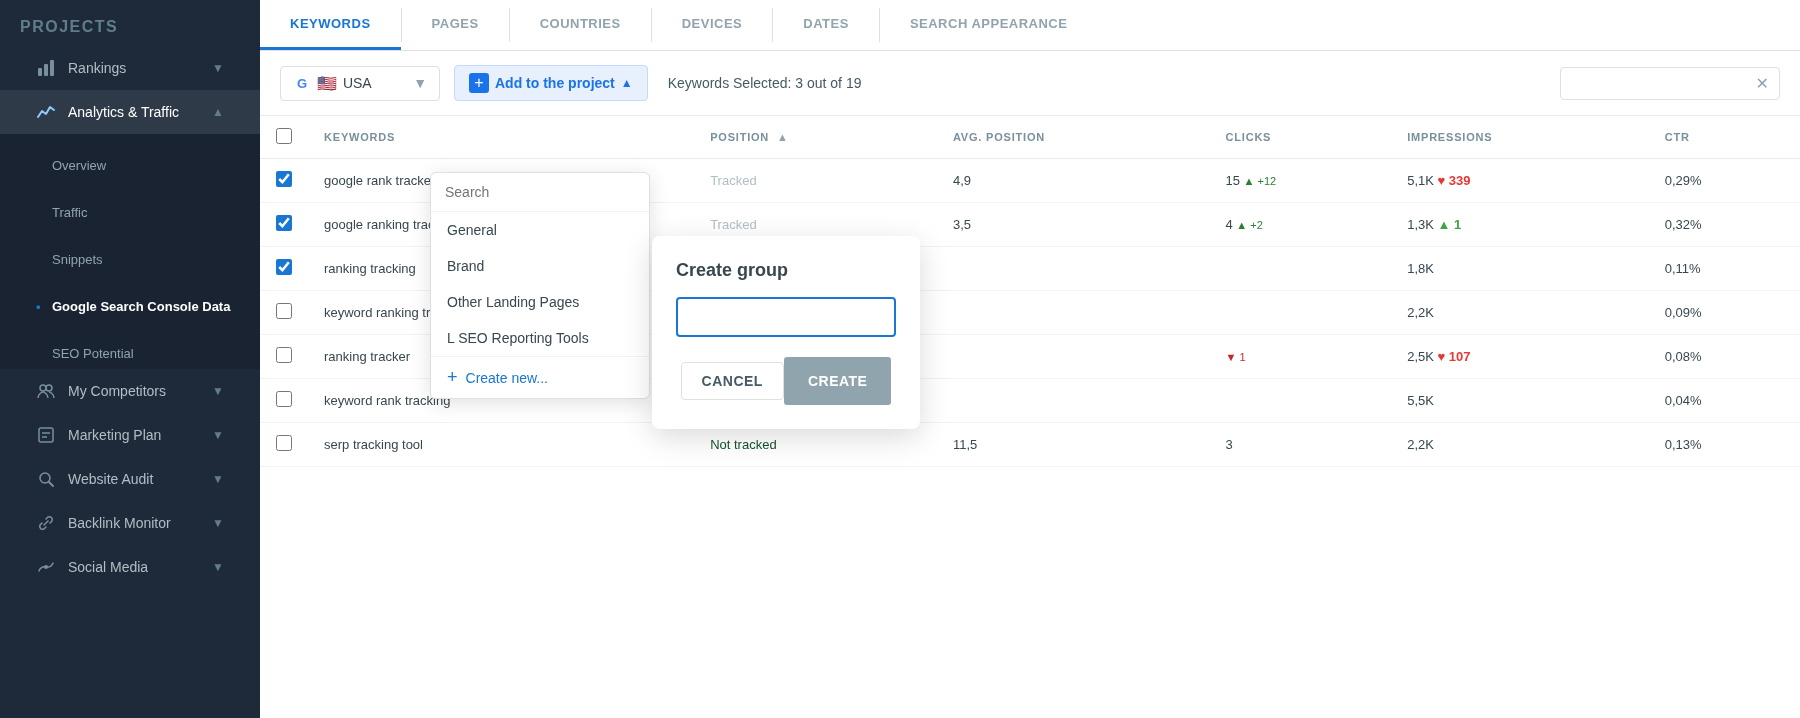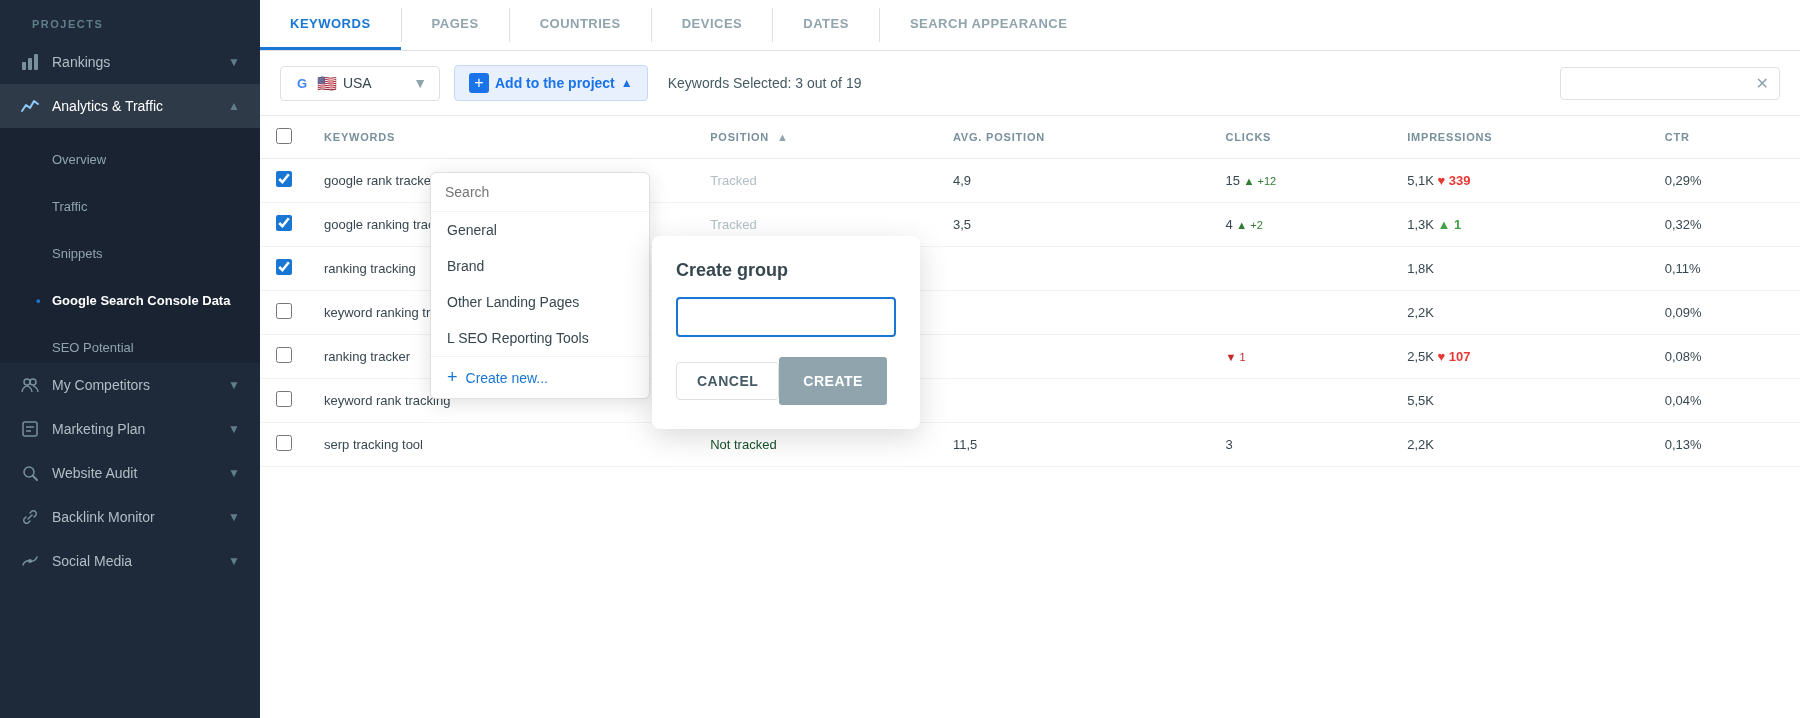--- a/index.html
+++ b/index.html
@@ -10,30 +10,30 @@
       width: 260px;
       min-width: 260px;
       background: #1e2a3a;
       color: #b0bec5;
       display: flex;
       flex-direction: column;
       height: 718px;
       overflow-y: auto;
     }
     .sidebar-projects-label {
-      font-size: 11px;
+      font-size: 16px;
       font-weight: 700;
       color: #607d8b;
       letter-spacing: 1.5px;
-      padding: 18px 20px 10px 32px;
+      padding: 18px 20px 10px 20px;
     }
     .sidebar-item {
       display: flex;
       align-items: center;
-      padding: 12px 20px;
+      padding: 12px 36px;
       cursor: pointer;
       font-size: 14px;
       color: #b0bec5;
       position: relative;
     }
     .sidebar-item.active { background: rgba(255,255,255,0.08); color: #fff; }
     .sidebar-item-icon {
       width: 20px;
       height: 20px;
       margin-right: 12px;
@@ -256,21 +256,21 @@
       border: 2px solid #1976d2;
       border-radius: 4px;
       padding: 10px 12px;
       font-size: 14px;
       outline: none;
       color: #37474f;
       margin-bottom: 20px;
     }
     .create-group-actions {
       display: flex;
-      justify-content: flex-start;
+      justify-content: center;
       align-items: center;
     }
     .btn-cancel {
       background: #fff;
       border: 1px solid #e0e0e0;
       border-radius: 4px;
       padding: 10px 20px;
       font-size: 14px;
       font-weight: 600;
       color: #455a64;

